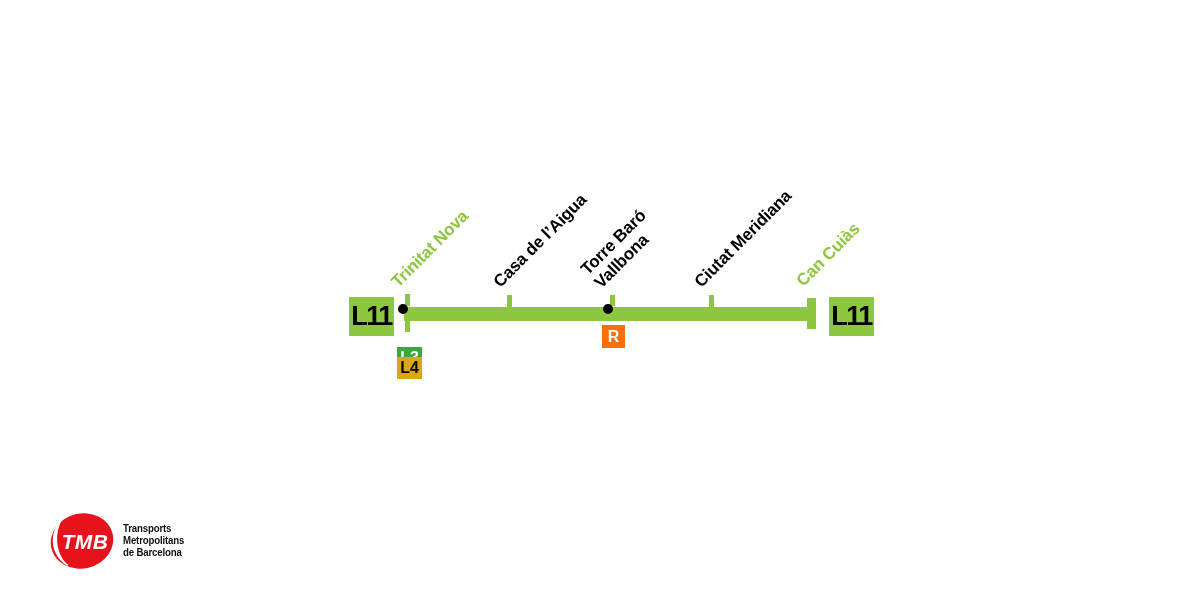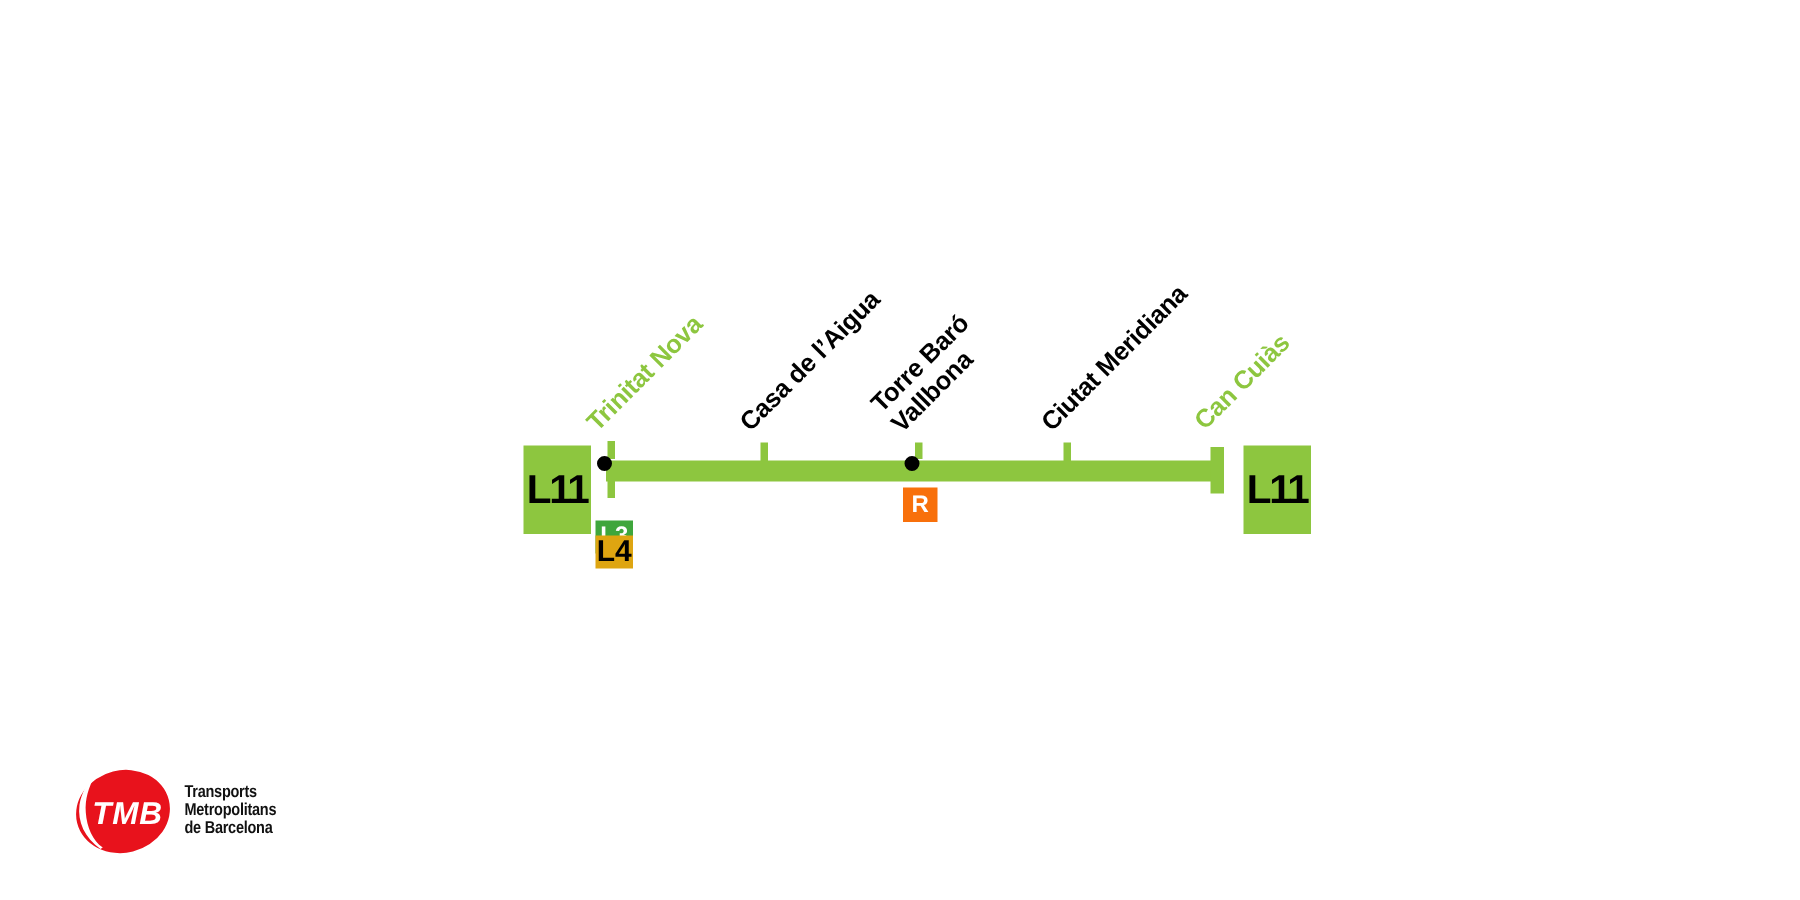--- a/index.html
+++ b/index.html
@@ -21,21 +21,21 @@
     overflow: hidden;
   }
   .abs { position: absolute; }
 
   
   .track   { left: 404px; top: 307px; width: 406px; height: 14px; background: var(--line-green); }
   .endcap  { left: 807px; top: 298px; width: 9px;  height: 31px; background: var(--line-green); }
 
   
   .term-badge {
-    width: 45px; height: 59px;
+    width: 45px; height: 39px;
     background: var(--line-green); color: #000;
     font-weight: bold; font-size: 27px; letter-spacing: -1.5px;
     display: flex; align-items: center; justify-content: center;
   }
   .badge-left  { left: 349px; top: 297px; }
   .badge-right { left: 829px; top: 297px; }
 
   
   .tick { width: 5px; background: var(--line-green); }
   .tick-trinitat-above { left: 405px; top: 294px; height: 12px; }
@@ -65,21 +65,21 @@
   .label-torre    { left: 604px; top: 254px; height: 38px; line-height: 19px; }
   .label-ciutat   { left: 704px; top: 273px; }
   .label-cancuias { left: 806px; top: 272px; }
 
   
   .cbadge {
     font-weight: bold;
     display: flex; align-items: center; justify-content: center;
   }
   .cbadge-l3 { left: 397px; top: 331px; width: 25px; height: 22px; background: var(--l3-green); color: #fff; font-size: 16px; margin-top: 16px; }
-  .cbadge-l4 { left: 397px; top: 357px; width: 25px; height: 22px; background: var(--l4-yellow); color: #000; font-size: 20px; }
+  .cbadge-l4 { left: 397px; top: 357px; width: 25px; height: 22px; background: var(--l4-yellow); color: #000; font-size: 16px; }
   .cbadge-r  { left: 602px; top: 325px; width: 23px; height: 23px; background: var(--rodalies-orange); color: #fff; font-size: 16px; }
 
   
   .tmb-logo { left: 48px; top: 511px; width: 70px; height: 62px; }
   .tmb-caption {
     left: 123px; top: 522px;
     font-weight: bold; font-size: 11.5px; line-height: 12px;
     letter-spacing: -0.2px; color: #111;
     transform: scaleX(0.84); transform-origin: left top;
   }

